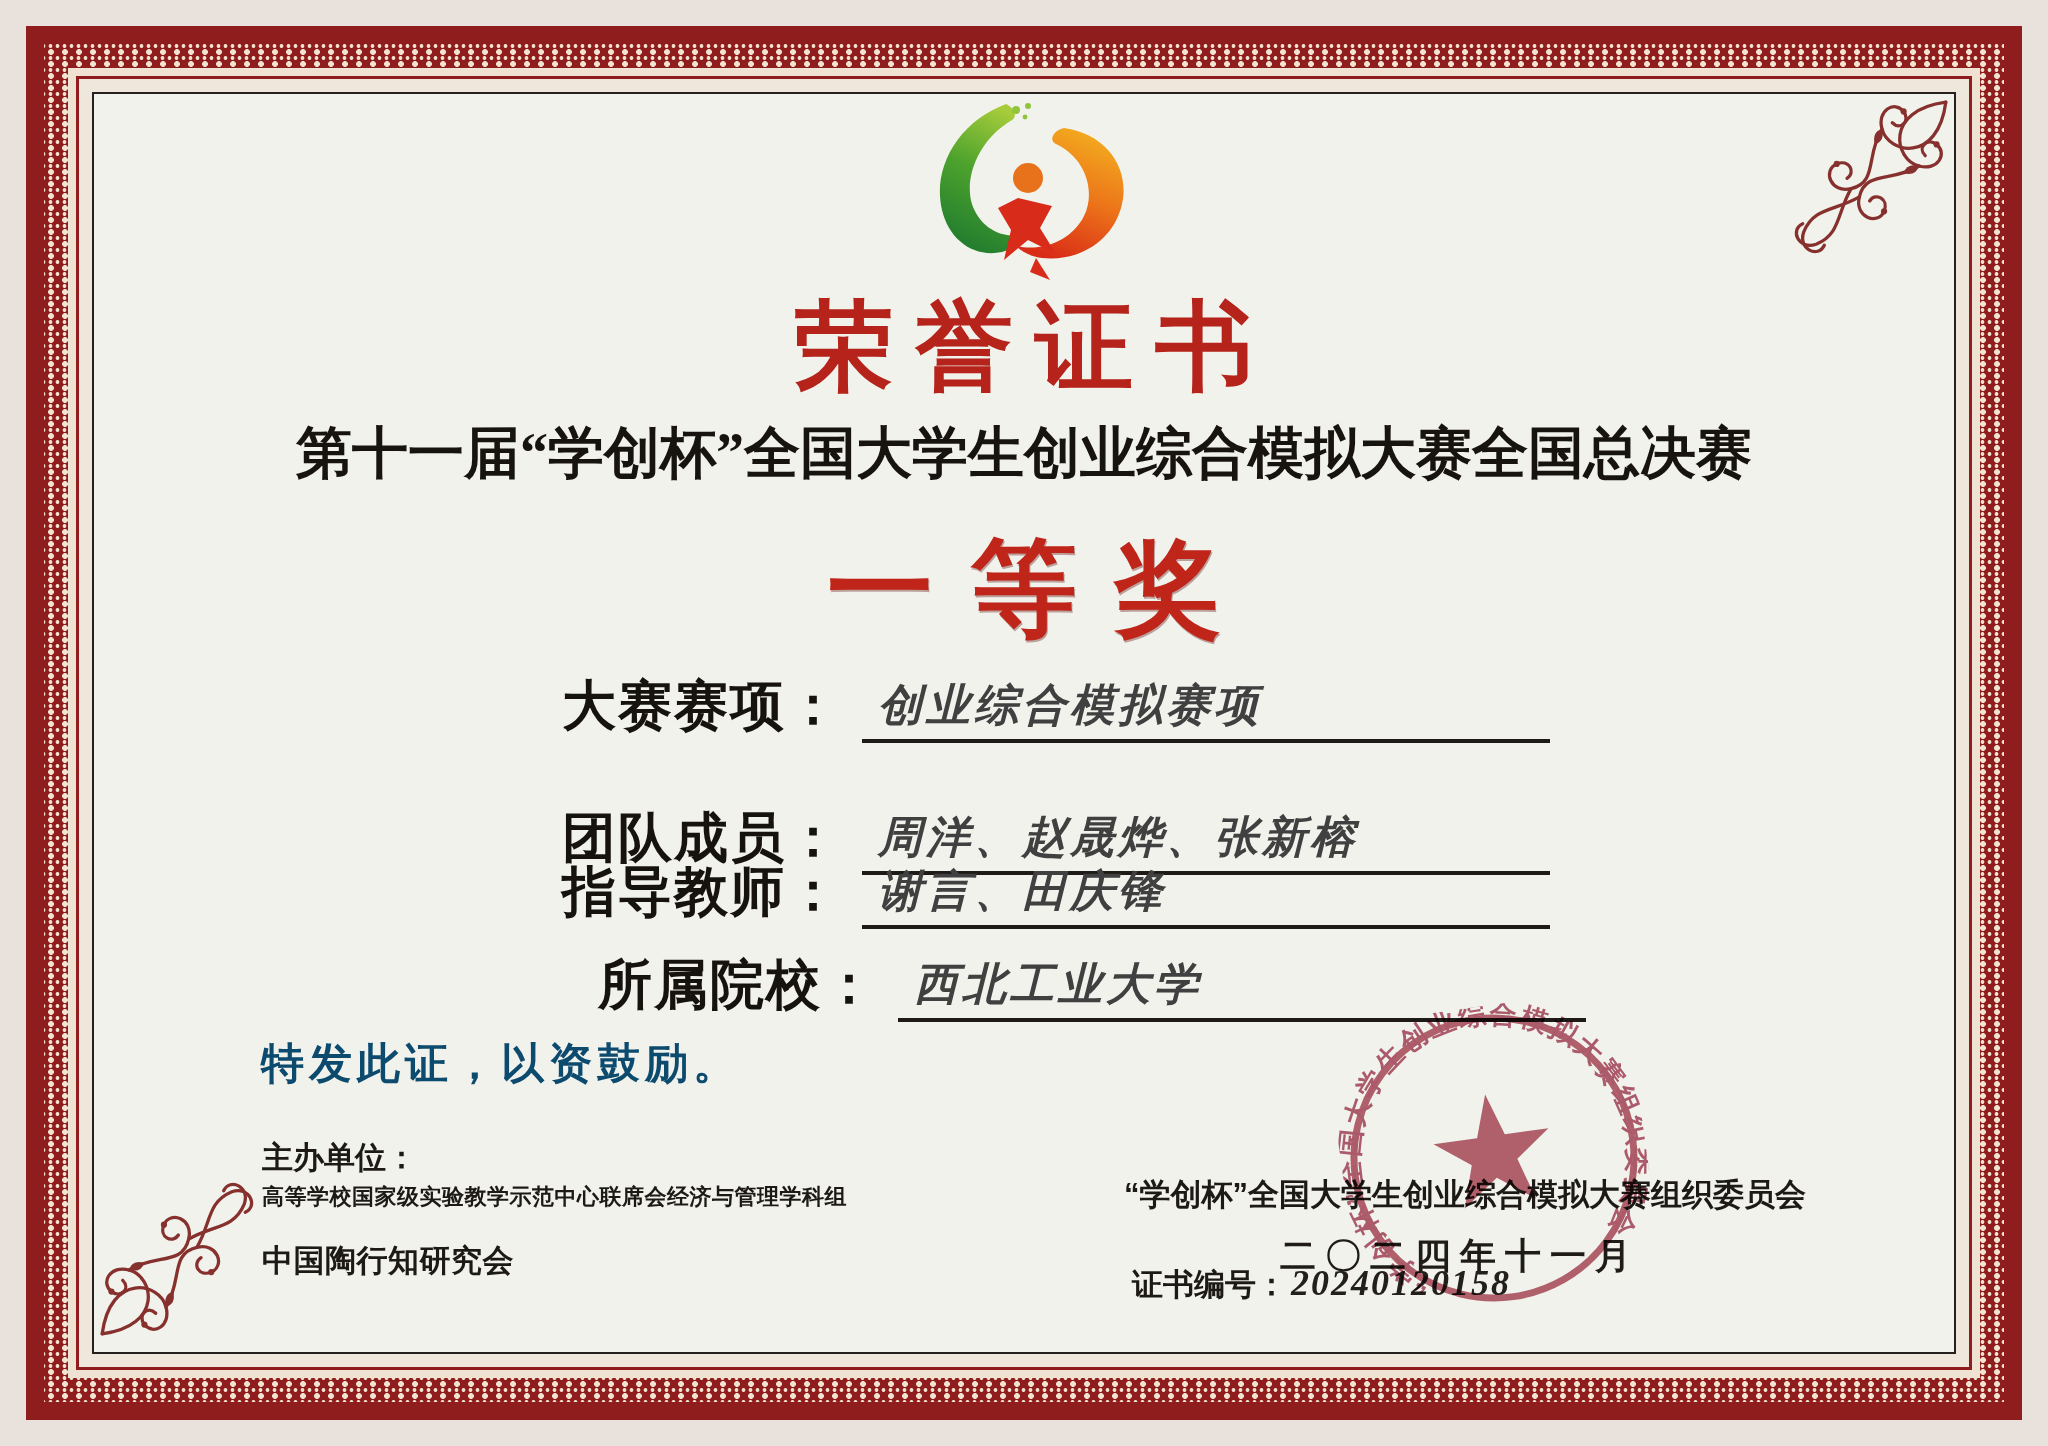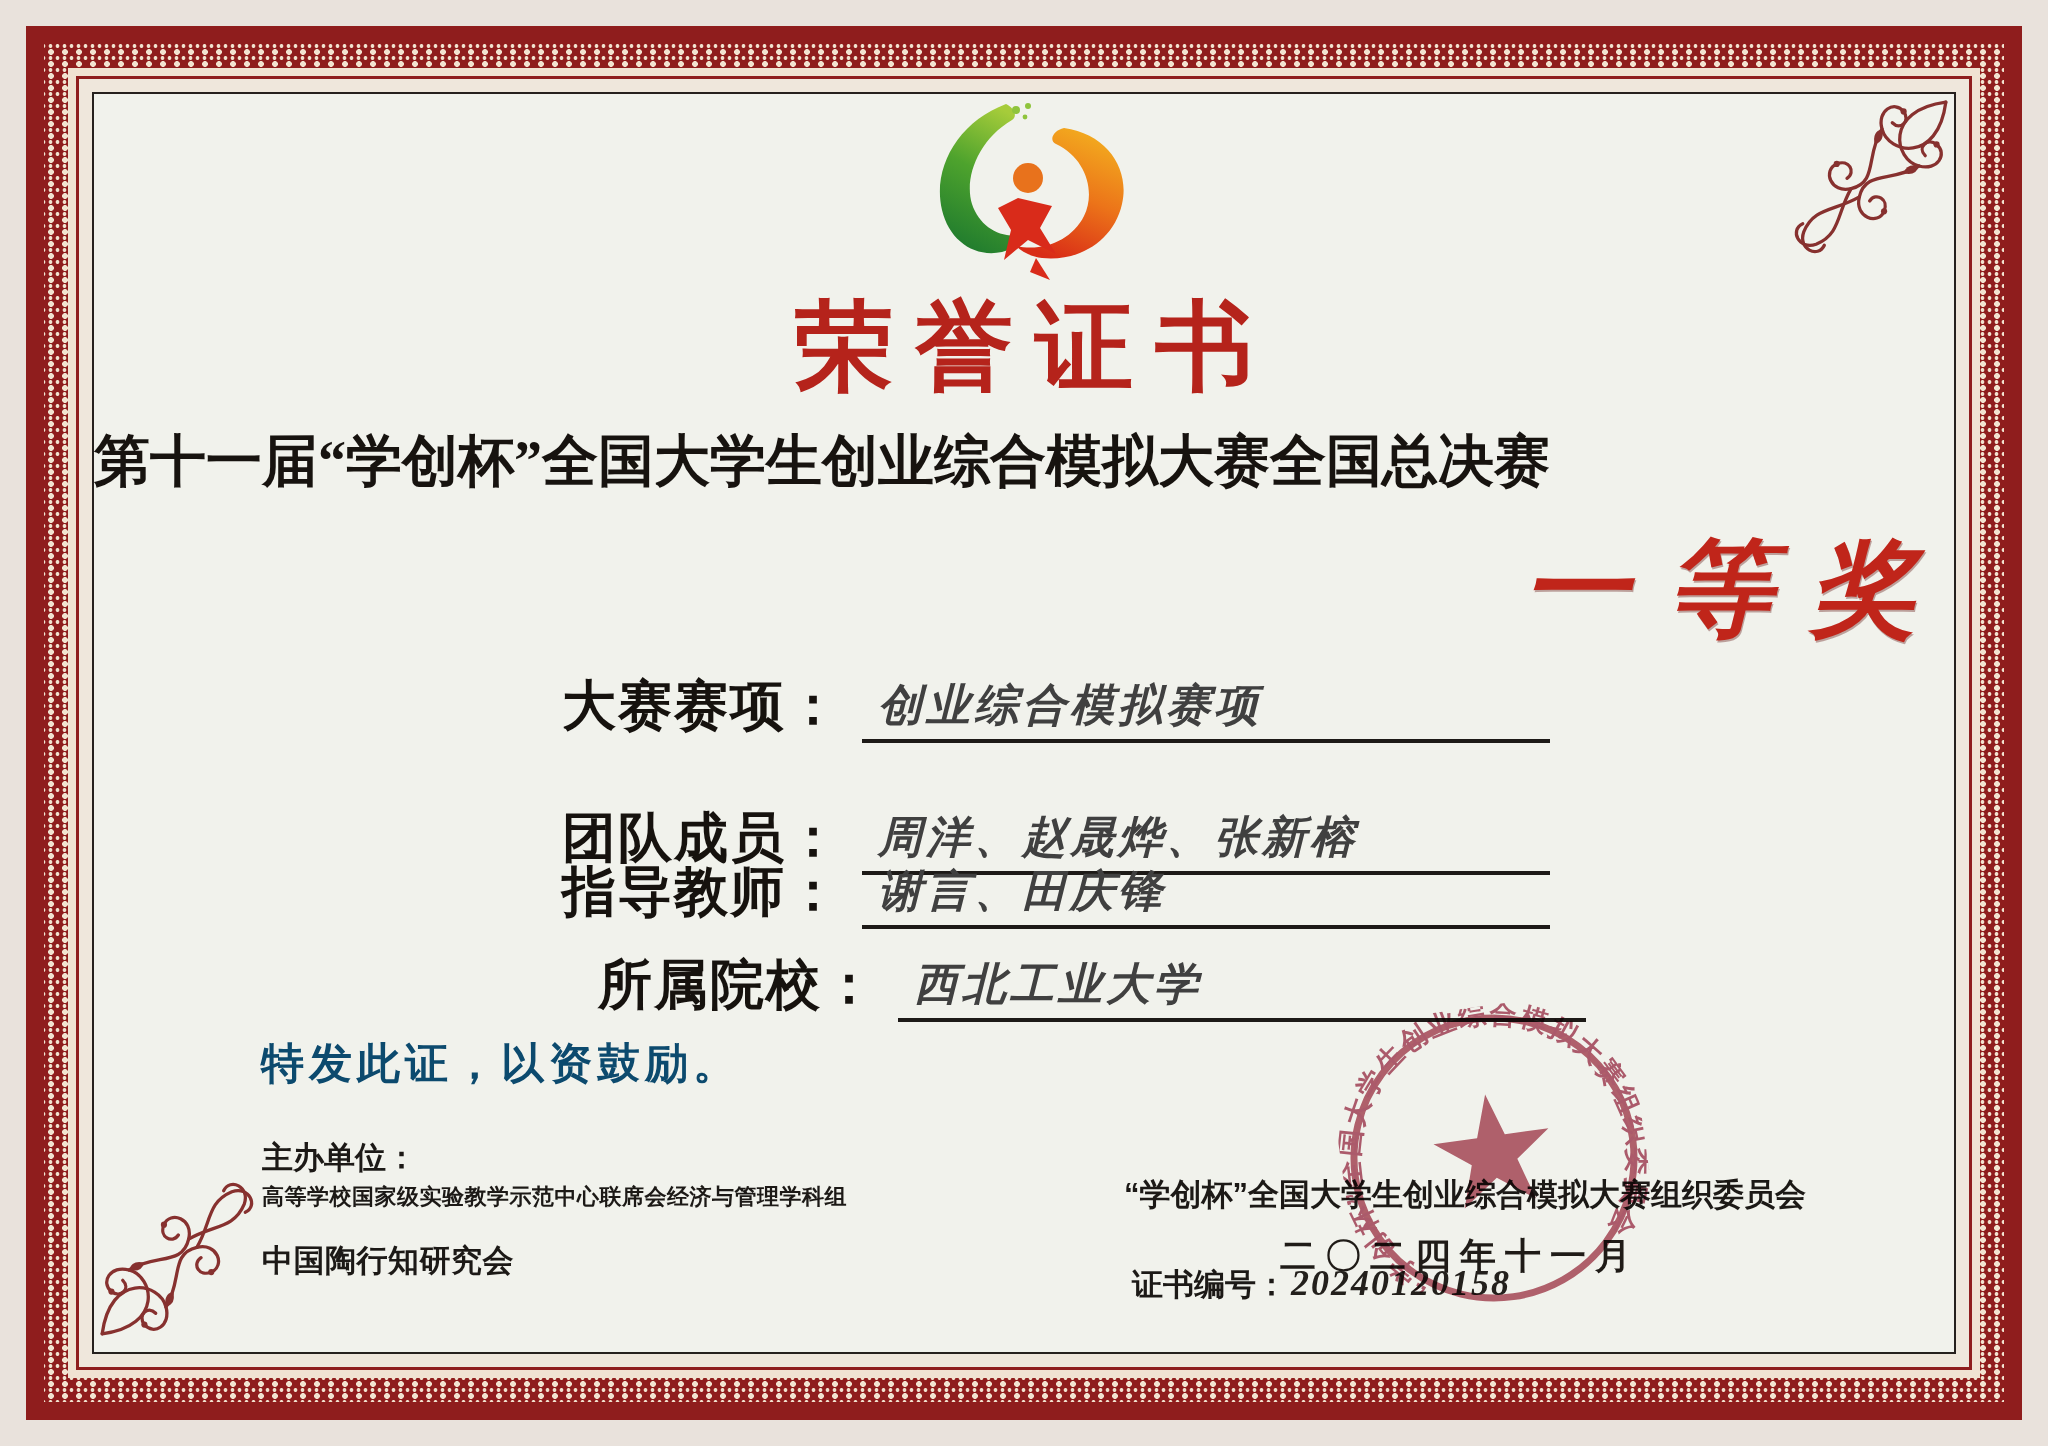--- a/index.html
+++ b/index.html
@@ -33,26 +33,26 @@
   .flourish.tr{top:2px;right:2px;transform:rotate(90deg);}
   .flourish.bl{bottom:12px;left:2px;transform:rotate(-90deg);}
   
   .logo{position:absolute;left:800px;top:6px;width:250px;height:192px;}
   .title{
     position:absolute;top:188px;left:0;width:100%;text-align:center;
     font-size:98px;font-weight:900;color:#b5231b;letter-spacing:22px;
     text-indent:22px;white-space:nowrap;
   }
   .subtitle{
-    position:absolute;top:330px;left:0;width:100%;
+    position:absolute;top:322px;left:0;width:100%;text-align:center;
     font-size:56px;font-weight:bold;color:#17130f;white-space:nowrap;
   }
   .award{
-    position:absolute;top:424px;left:0;width:100%;text-align:right;
-    font-size:106px;font-weight:bold;font-style:italic;color:#c0251a;
+    position:absolute;top:424px;left:0;width:100%;text-align:center;
+    font-size:106px;font-weight:bold;color:#c0251a;
     letter-spacing:38px;text-indent:38px;white-space:nowrap;
     text-shadow:1px 2px 0 rgba(90,10,5,.35);
   }
   
   .field-row{position:absolute;left:468px;white-space:nowrap;}
   .field-label{
     display:inline-block;vertical-align:bottom;
     font-size:54px;font-weight:bold;color:#16120e;letter-spacing:2px;
   }
   .field-line{

